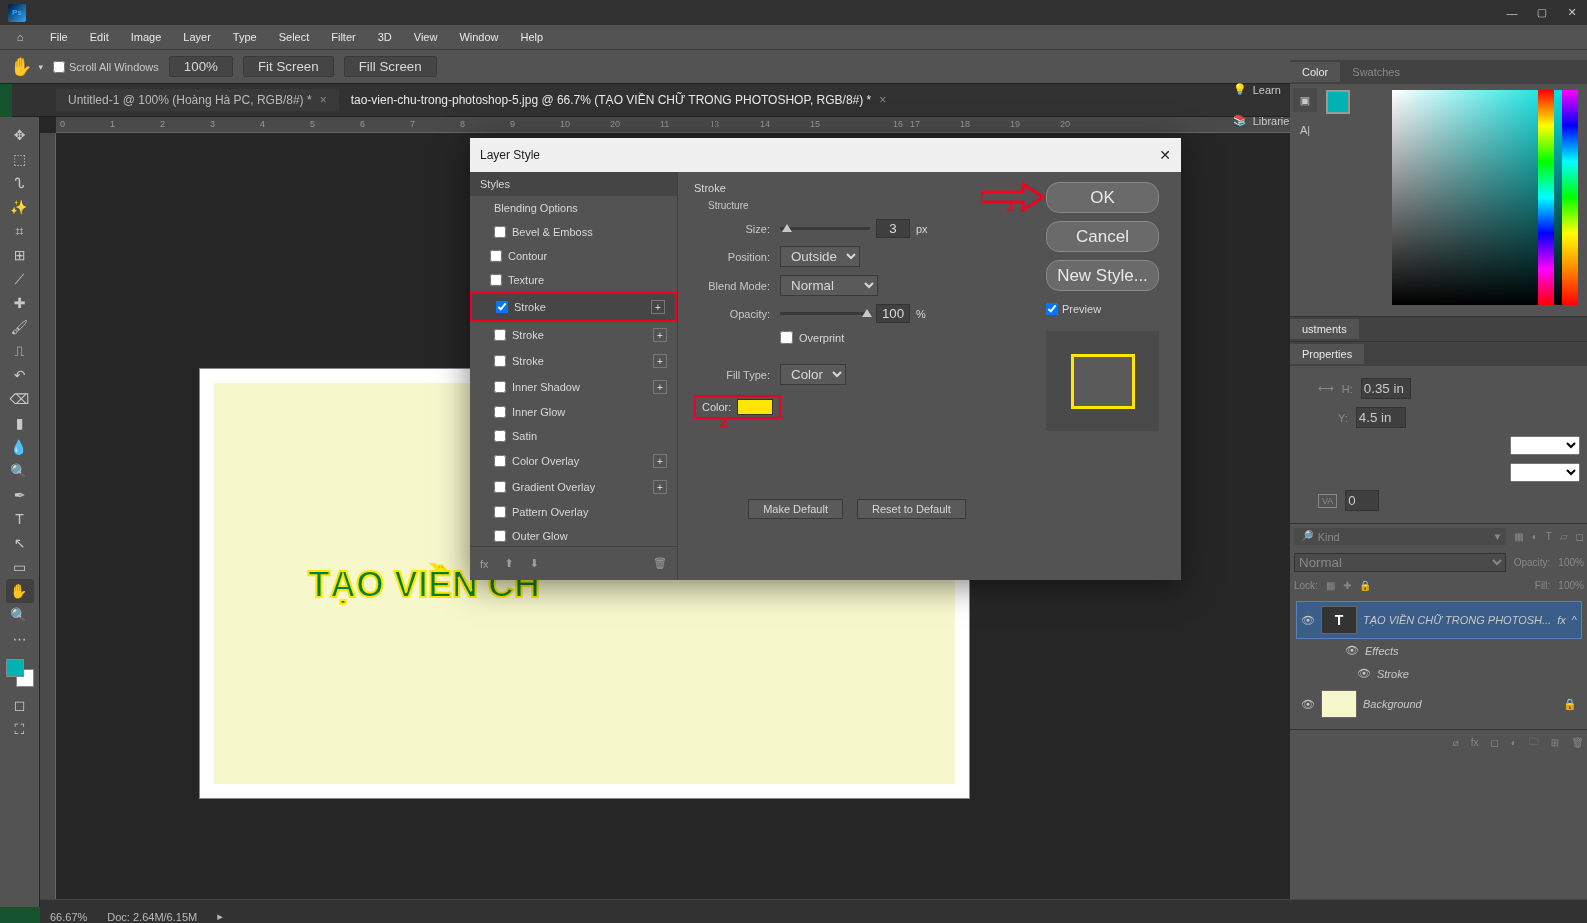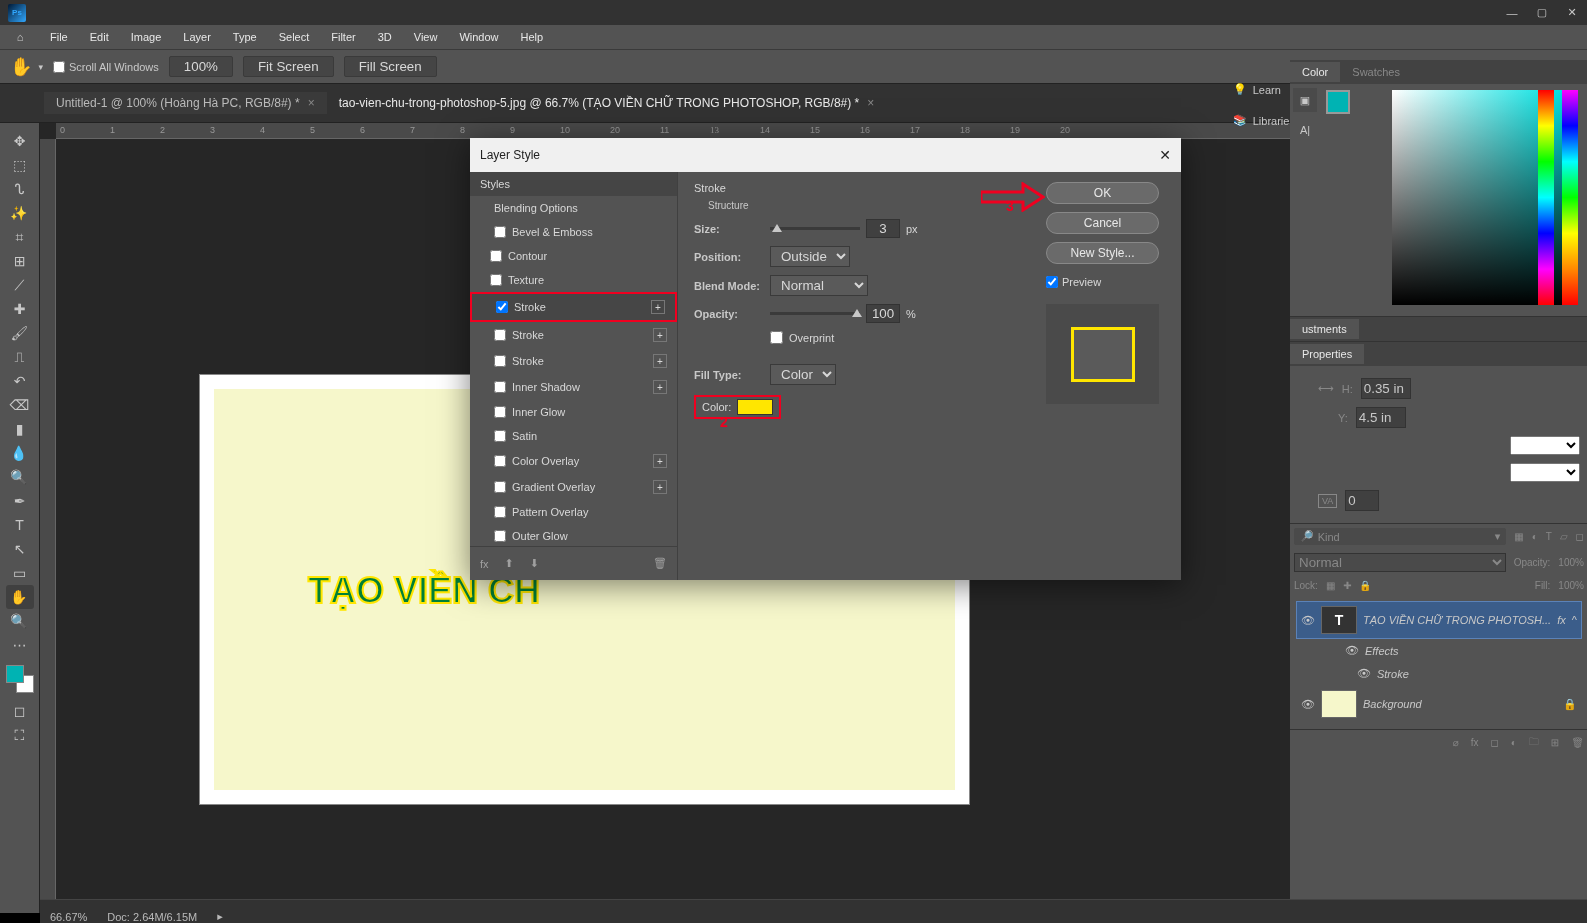--- a/index.html
+++ b/index.html
@@ -1,33 +1,33 @@
 <!DOCTYPE html>
 <html><head>
 <meta charset="utf-8">
 <style>
 * { margin: 0; padding: 0; box-sizing: border-box; }
 body { font-family: Tahoma, sans-serif; font-size: 11px; color: #c8c8c8; background: #323232; overflow: hidden; }
-.window { width: 1587px; height: 923px; background: #000000; position: relative; }
+.window { width: 1587px; height: 923px; background: #14532d; position: relative; }
 .titlebar { height: 25px; background: #323232; display: flex; align-items: center; padding: 0 8px; }
 .titlebar-left { display: flex; align-items: center; gap: 6px; }
 .ps-logo { width: 18px; height: 18px; background: linear-gradient(135deg,#001834,#31a8ff); border-radius: 2px; display: flex; align-items: center; justify-content: center; color: #31a8ff; font-size: 8px; font-weight: bold; }
 .menubar { height: 24px; background: #535353; display: flex; align-items: center; padding-left: 40px; gap: 2px; color: #e8e8e8; position: relative; }
 .menubar-icon-bar { position: absolute; left: 0; top: 0; width: 40px; height: 24px; display: flex; align-items: center; justify-content: center; }
 .menubar-icon { color: #c8c8c8; }
 .menu-item { padding: 3px 10px; cursor: pointer; }
 .win-controls { position: absolute; right: 0; top: 0; display: flex; }
 .win-btn { width: 30px; height: 25px; display: flex; align-items: center; justify-content: center; color: #c8c8c8; cursor: pointer; }
 .options-bar { height: 35px; background: #535353; display: flex; align-items: center; padding: 0 10px; gap: 10px; border-top: 1px solid #3a3a3a; border-bottom: 1px solid #222; }
 .opt-hand { display: flex; align-items: center; gap: 6px; }
 .opt-ch { display: flex; align-items: center; gap: 4px; }
 .opt-ch input { width: 12px; height: 12px; }
 .opt-btn { background: #454545; border: 1px solid #3a3a3a; padding: 2px 14px; color: #d8d8d8; cursor: pointer; border-radius: 2px; }
 .opt-right { margin-left: auto; display: flex; gap: 12px; align-items: center; }
-.tabbar { height: 39px; background: #323232; display: flex; align-items: center; padding-left: 44px; border-bottom: 1px solid #222; }
+.tabbar { height: 33px; background: #323232; display: flex; align-items: center; padding-left: 44px; border-bottom: 1px solid #222; margin-left: 12px; }
 .tab { padding: 4px 12px; background: #3a3a3a; color: #bababa; display: flex; align-items: center; gap: 8px; cursor: pointer; font-size: 12px; }
 .tab.active { background: #323232; color: #e8e8e8; }
 .tab-close { color: #888; }
 .main-area { position: relative; height: calc(100% - 109px - 24px); display: flex; }
 .toolbox { width: 40px; background: #535353; border-right: 1px solid #222; display: flex; flex-direction: column; align-items: center; padding-top: 6px; gap: 0; }
 .tool { width: 28px; height: 24px; display: flex; align-items: center; justify-content: center; color: #c8c8c8; cursor: pointer; font-size: 14px; border-radius: 3px; }
 .tool.active { background: #404040; }
 .tool-colors { margin-top: 8px; display: flex; flex-direction: column; align-items: center; }
 .color-swatch-pair { position: relative; width: 28px; height: 28px; }
 .fg-color { position: absolute; width: 18px; height: 18px; border: 1px solid #888; left: 0; top: 0; z-index: 1; }
@@ -72,30 +72,30 @@
 .dl-item.indent { padding-left: 20px; }
 .dl-item.selected { background: #464646; }
 .dl-item input[type=checkbox] { width: 12px; height: 12px; }
 .dl-plus { margin-left: auto; width: 14px; height: 14px; border: 1px solid #777; display: flex; align-items: center; justify-content: center; font-size: 10px; }
 .stroke-highlight { border: 2px solid #f00020; }
 .dl-footer { height: 34px; border-top: 1px solid #404040; display: flex; align-items: center; padding: 0 10px; gap: 16px; color: #a0a0a0; }
 .dialog-mid { flex: 1; padding: 10px 16px; position: relative; }
 .fieldset-label { font-size: 11px; margin-bottom: 6px; }
 .sub-label { font-size: 10px; color: #c8c8c8; margin: 6px 0 4px 14px; }
 .form-row { display: flex; align-items: center; padding: 4px 0; font-size: 11px; }
-.form-row label { width: 76px; text-align: left; color: #c8c8c8; font-weight: bold; }
+.form-row label { width: 76px; text-align: right; margin-right: 10px; color: #c8c8c8; }
 .form-row .slider-track { flex: 0 0 90px; height: 3px; background: #3a3a3a; position: relative; margin-right: 6px; }
 .form-row .slider-thumb { position: absolute; width: 0; height: 0; border-left: 5px solid transparent; border-right: 5px solid transparent; border-bottom: 8px solid #c8c8c8; top: -3px; }
 .form-row input[type=text] { width: 34px; background: #404040; border: 1px solid #333; color: #d8d8d8; padding: 1px 4px; text-align: center; }
 .form-row select { background: #5a5a5a; border: 1px solid #3a3a3a; color: #d8d8d8; padding: 1px 6px; }
 .color-box { width: 36px; height: 16px; border: 1px solid #333; }
 .color-highlight { border: 2px solid #f00020; padding: 2px 6px; display: inline-flex; align-items: center; gap: 6px; }
 .small-btn { background: #5a5a5a; border: 1px solid #3a3a3a; padding: 3px 14px; color: #d8d8d8; cursor: pointer; font-size: 11px; }
 .dialog-right { width: 145px; padding: 10px; display: flex; flex-direction: column; gap: 8px; position: relative; }
-.big-btn { width: 113px; height: 22px; background: #6a6a6a; border: 1px solid #888; border-radius: 13px; color: #e8e8e8; cursor: pointer; font-size: 12px; display: flex; align-items: center; justify-content: center; }
+.big-btn { width: 113px; height: 31px; background: #6a6a6a; border: 1px solid #888; border-radius: 13px; color: #e8e8e8; cursor: pointer; font-size: 17px; display: flex; align-items: center; justify-content: center; }
 .arrow-highlight { position: absolute; left: -65px; top: 0; width: 64px; height: 30px; }
 .arrow-highlight svg { width: 100%; height: 100%; }
 .preview-box { width: 113px; height: 100px; background: #4a4a4a; margin-top: 8px; display: flex; align-items: center; justify-content: center; }
 .preview-inner { width: 64px; height: 55px; background: #5a5a5a; border: 3px solid #ffe600; }
 .annot-label { position: absolute; font-size: 14px; font-weight: bold; color: #f00020; }
 .statusbar { position: absolute; bottom: 0; left: 40px; right: 0; height: 24px; background: #323232; display: flex; align-items: flex-end; padding: 0 10px; gap: 20px; color: #bababa; font-size: 11px; border-top: 1px solid #444; }
 .panels-column { flex: 1; display: flex; flex-direction: column; }
 .layers-panel-extra-row { display: flex; align-items: center; gap: 8px; padding: 4px; font-size: 10px; color: #888; }
 .search-box { display: flex; align-items: center; gap: 4px; background: #4a4a4a; padding: 2px 6px; border-radius: 2px; flex: 1; font-size: 11px; }
 </style>
@@ -206,21 +206,21 @@
           <span class="ruler-tick" style="left: 304px; top: 2px;">6</span>
           <span class="ruler-tick" style="left: 354px; top: 2px;">7</span>
           <span class="ruler-tick" style="left: 404px; top: 2px;">8</span>
           <span class="ruler-tick" style="left: 454px; top: 2px;">9</span>
           <span class="ruler-tick" style="left: 504px; top: 2px;">10</span>
           <span class="ruler-tick" style="left: 554px; top: 2px;">20</span>
           <span class="ruler-tick" style="left: 604px; top: 2px;">11</span>
           <span class="ruler-tick" style="left: 654px; top: 2px; font-family: Liberation Serif, serif;">13</span>
           <span class="ruler-tick" style="left: 704px; top: 2px;">14</span>
           <span class="ruler-tick" style="left: 754px; top: 2px;">15</span>
-          <span class="ruler-tick" style="left: 804px; top: 2px;">16</span>
+          <span class="ruler-tick" style="left: 837px; top: 2px;">16</span>
           <span class="ruler-tick" style="left: 854px; top: 2px;">17</span>
           <span class="ruler-tick" style="left: 904px; top: 2px;">18</span>
           <span class="ruler-tick" style="left: 954px; top: 2px;">19</span>
           <span class="ruler-tick" style="left: 1004px; top: 2px;">20</span>
         </div>
       <div class="ruler-v"></div>
       <div class="canvas">
         <div class="canvas-bg"></div>
         <div class="canvas-text">TẠO VIỀN CH</div>
       </div>
@@ -342,20 +342,24 @@
         <div class="form-row">
           <label>Fill Type:</label>
           <select><option>Color</option></select>
         </div>
         <div style="height:6px;"></div>
         <div class="color-highlight" style="margin-left:0;">
           <span>Color:</span>
           <div class="color-box" style="background:#ffe600"></div>
         </div>
         <div class="annot-label" style="left:42px;top:242px;">2</div>
+        <div style="display:flex;gap:14px;justify-content:center;margin-top:80px;">
+          <button class="small-btn">Make Default</button>
+          <button class="small-btn">Reset to Default</button>
+        </div>
       </div>
 
       <div class="dialog-right">
         <div style="position:relative;">
           <div class="arrow-highlight">
             <svg viewBox="0 0 64 30">
                 <path d="M0 10 L42 10 L42 2 L62 15 L42 28 L42 20 L0 20 Z" fill="none" stroke="#f00020" stroke-width="3"></path>
               </svg>
           </div>
           <div class="big-btn">OK</div>

